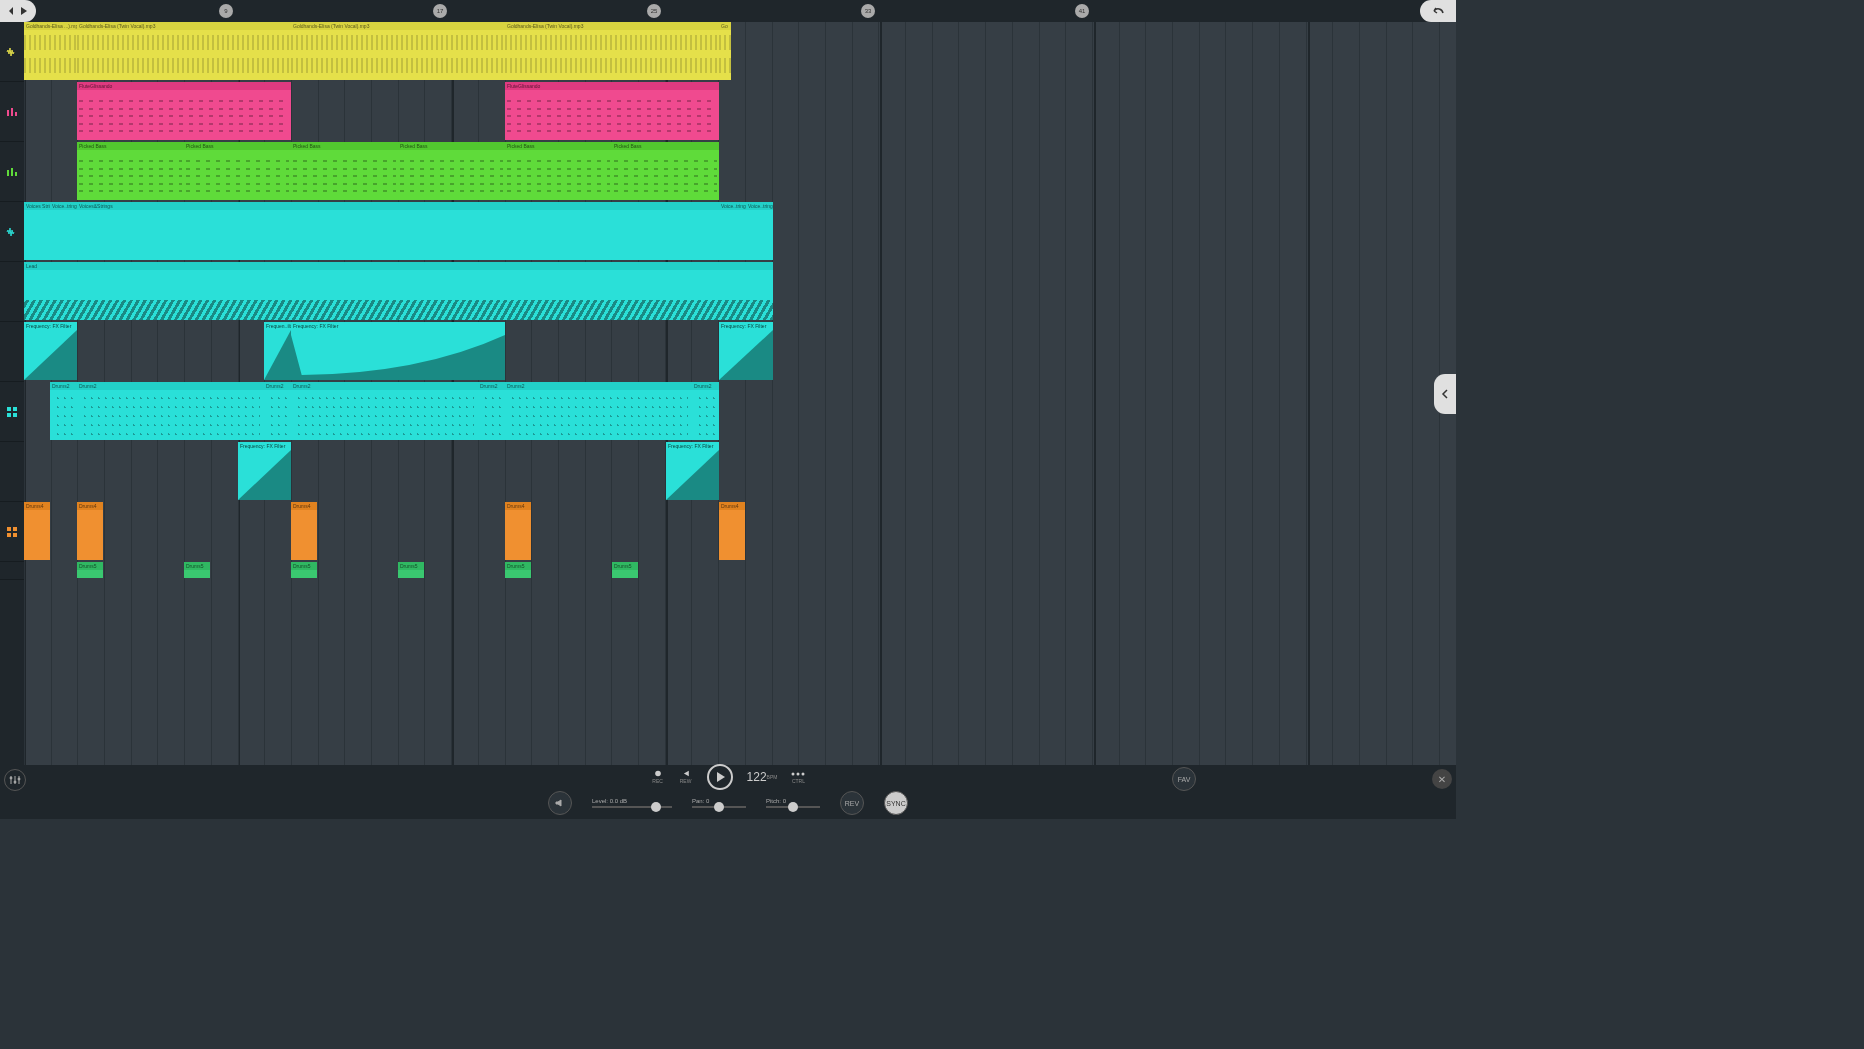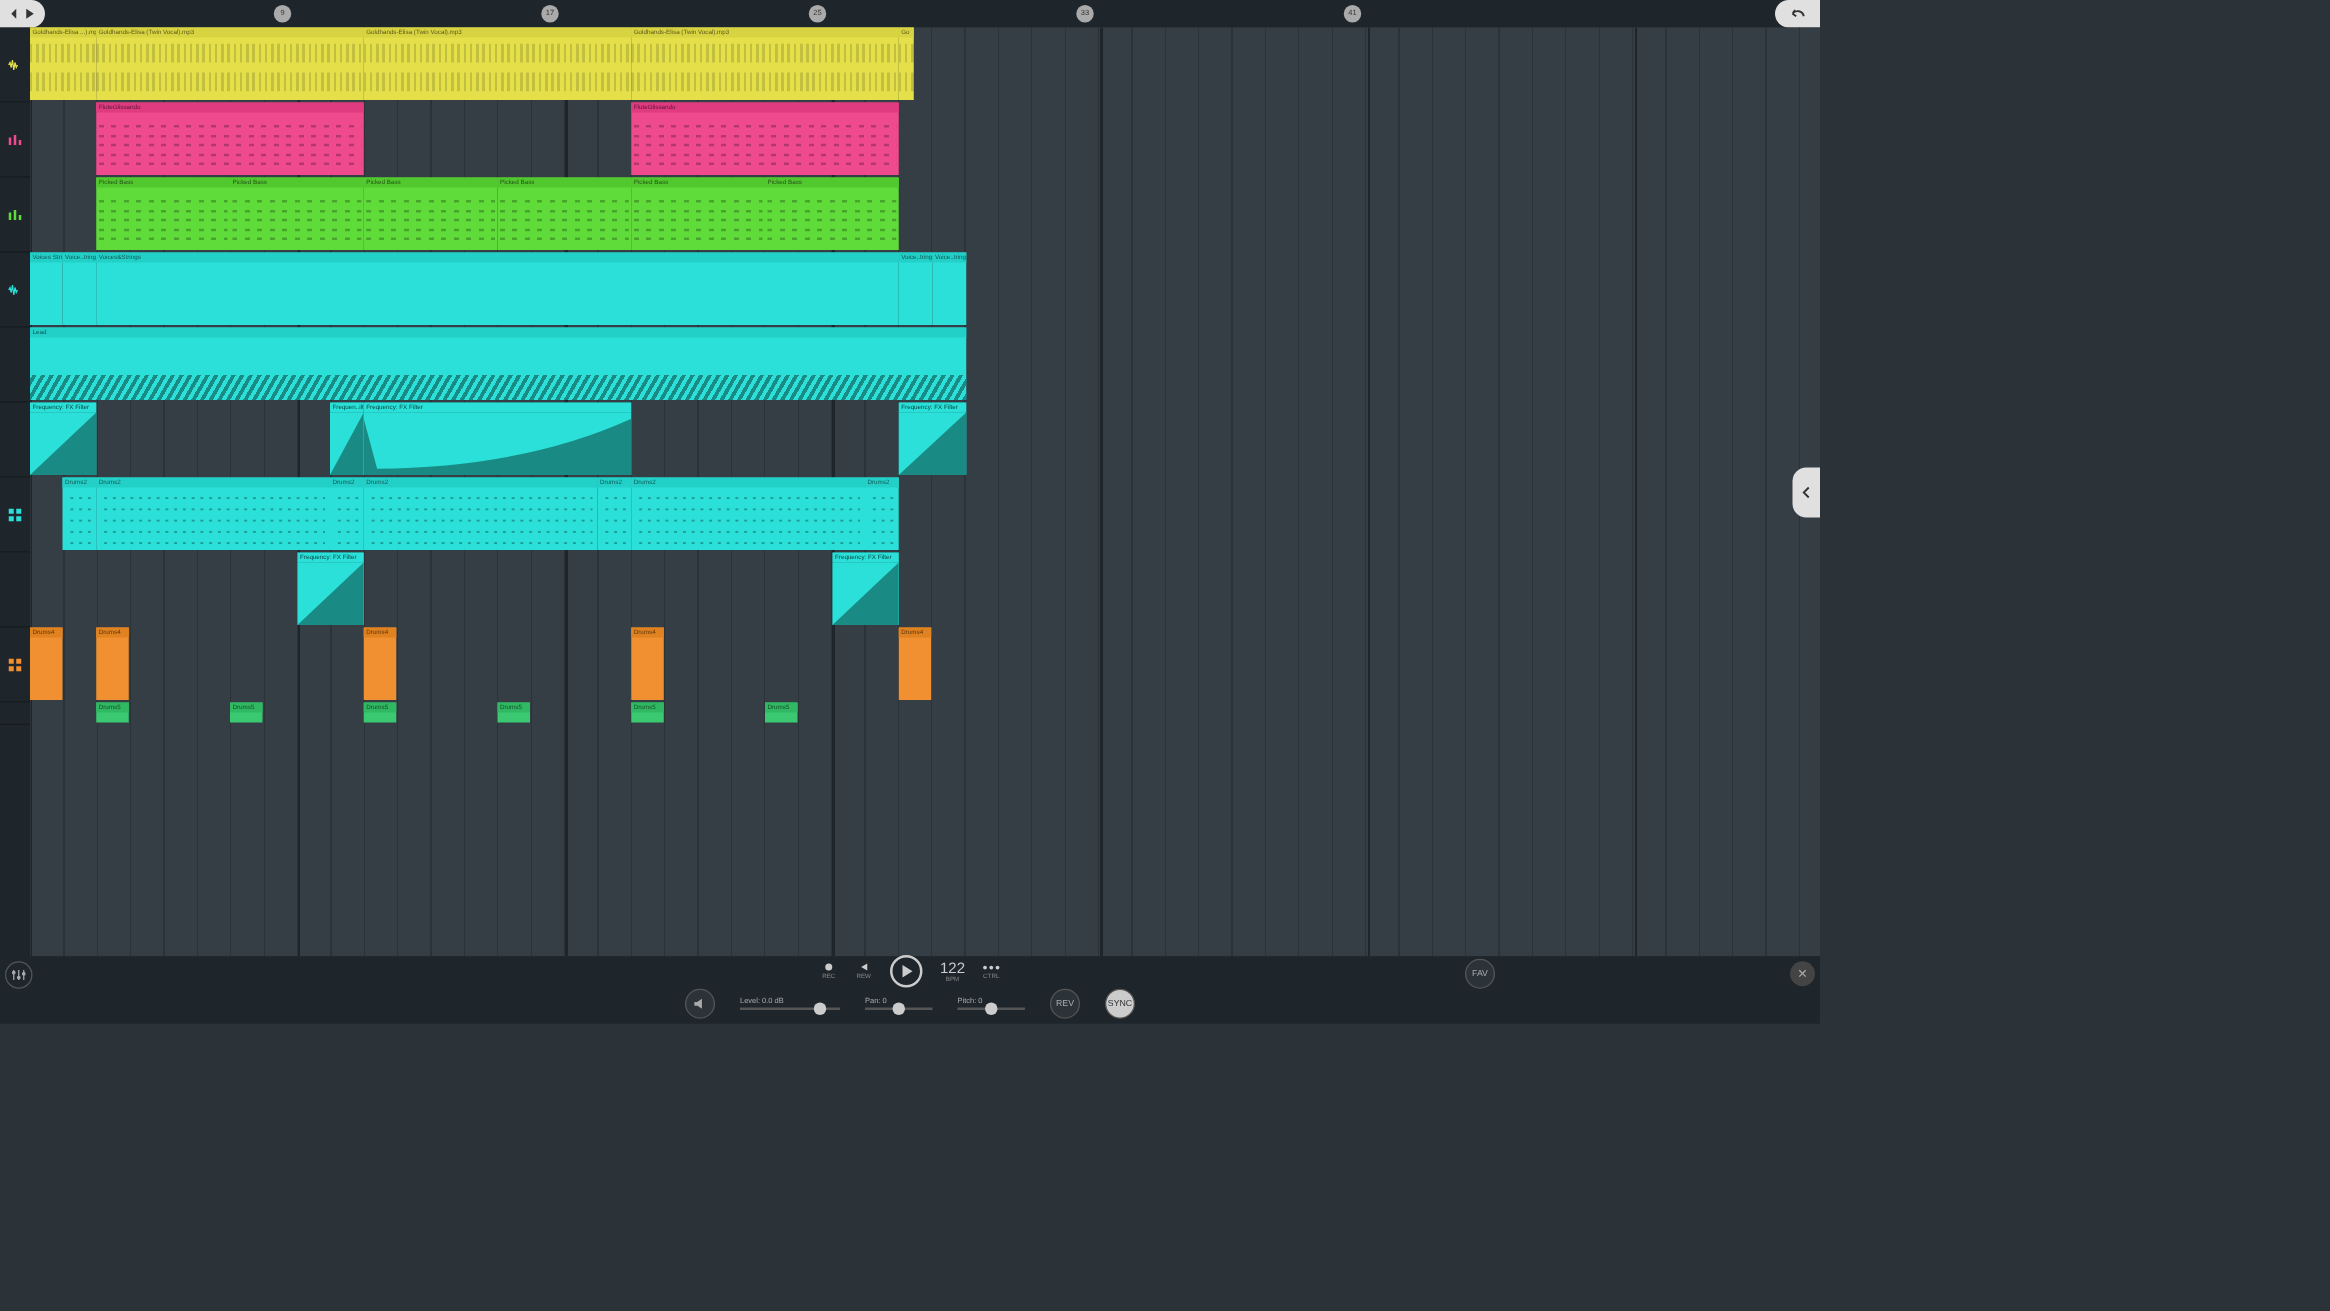--- a/index.html
+++ b/index.html
@@ -58,21 +58,21 @@
   radial-gradient(circle, rgba(0,0,0,0.3) 1px, transparent 1px);
   background-size:7px 9px; }
 
 
 .transport { position:absolute; bottom:0; left:0; right:0; height:54px; background:#1f262b; }
 .transport-top { position:absolute; top:0; left:0; right:0; height:24px; display:flex; align-items:center; justify-content:center; gap:14px; }
 .transport-btn { width:14px; height:14px; display:flex; align-items:center; justify-content:center; cursor:pointer; flex-direction:column; gap:1px; }
 .transport-btn svg { fill:#ccc; }
 .transport-lbl { font-size:5px; color:#888; }
 .play-main { width:26px; height:26px; border:2px solid #ccc; border-radius:50%; display:flex; align-items:center; justify-content:center; }
-.tempo { color:#ccc; font-size:12px; display:flex; flex-direction:column; align-items:center; }
+.tempo { color:#ccc; font-size:12px; display:flex; align-items:center; }
 .tempo span:last-child { font-size:5px; color:#888; }
 .transport-bot { position:absolute; bottom:2px; left:0; right:0; height:28px; display:flex; align-items:center; justify-content:center; gap:20px; }
 .round-btn { width:24px; height:24px; border-radius:50%; border:1px solid #555; display:flex; align-items:center; justify-content:center; font-size:7px; color:#aaa; background:#2b3339; }
 .round-btn.active { background:#ccc; color:#333; }
 .slider-group { display:flex; flex-direction:column; align-items:flex-start; gap:2px; }
 .slider-group label { font-size:6px; color:#aaa; }
 .slider { width:54px; height:2px; background:#555; position:relative; }
 .slider.wide { width:80px; }
 .slider-thumb { position:absolute; top:-4px; width:10px; height:10px; background:#ccc; border-radius:50%; transform:translateX(-50%); }
 .mixer-btn { position:absolute; left:4px; top:4px; width:22px; height:22px; border-radius:50%; border:1px solid #555; display:flex; align-items:center; justify-content:center; }

